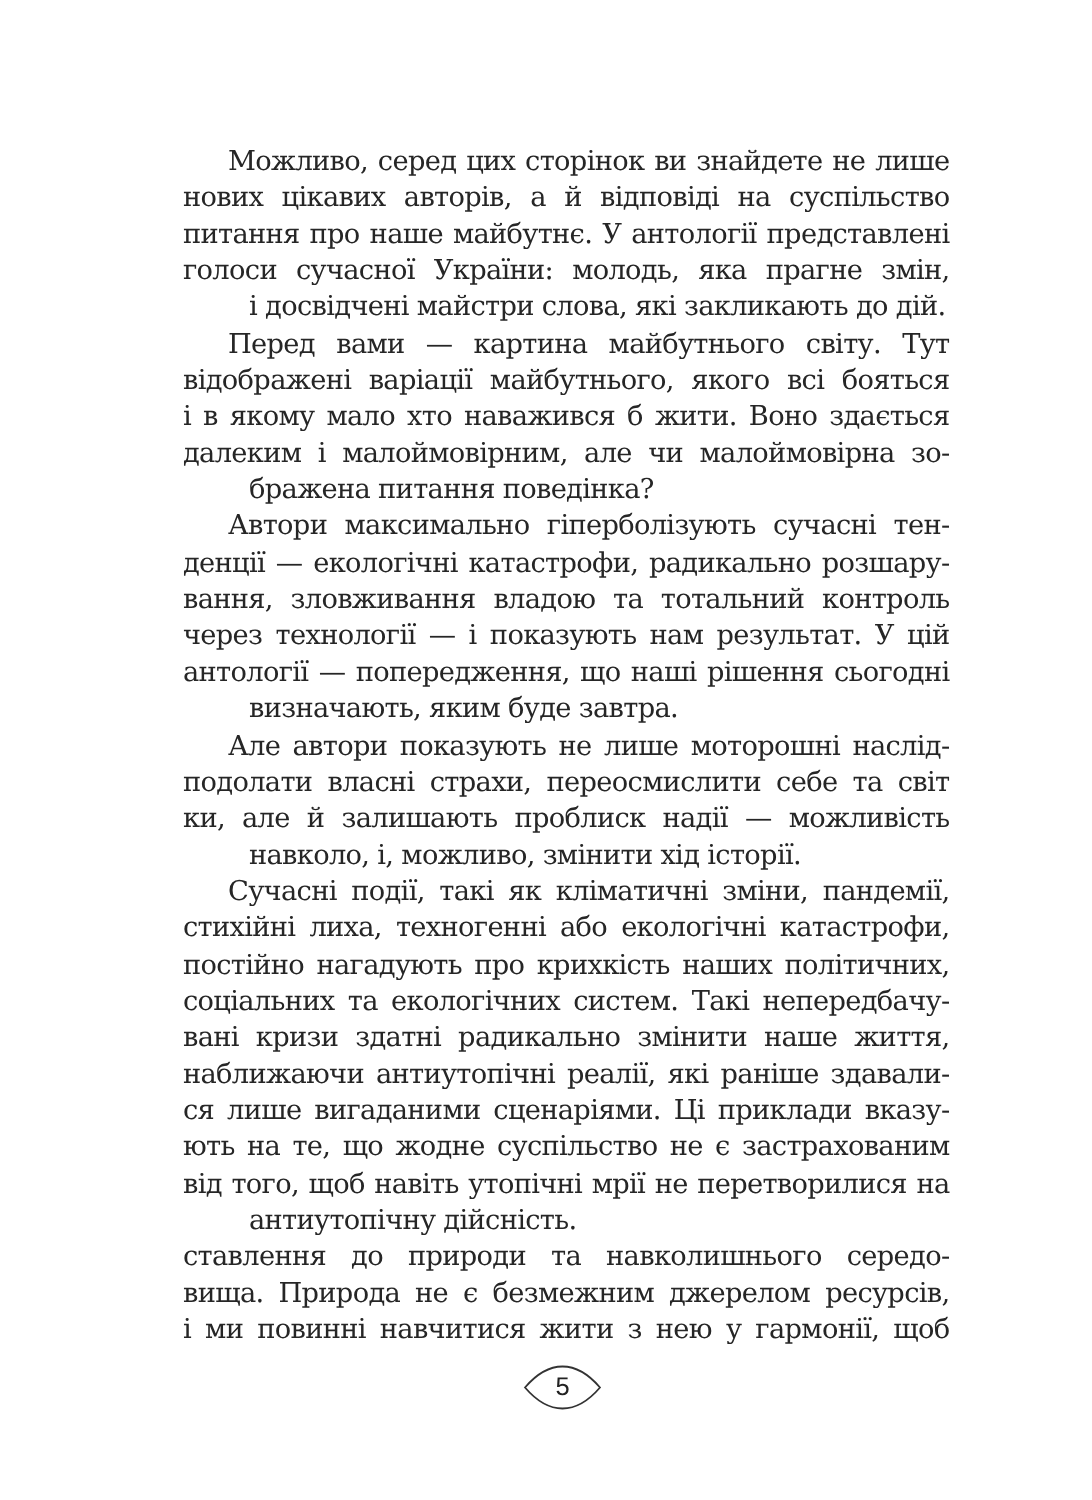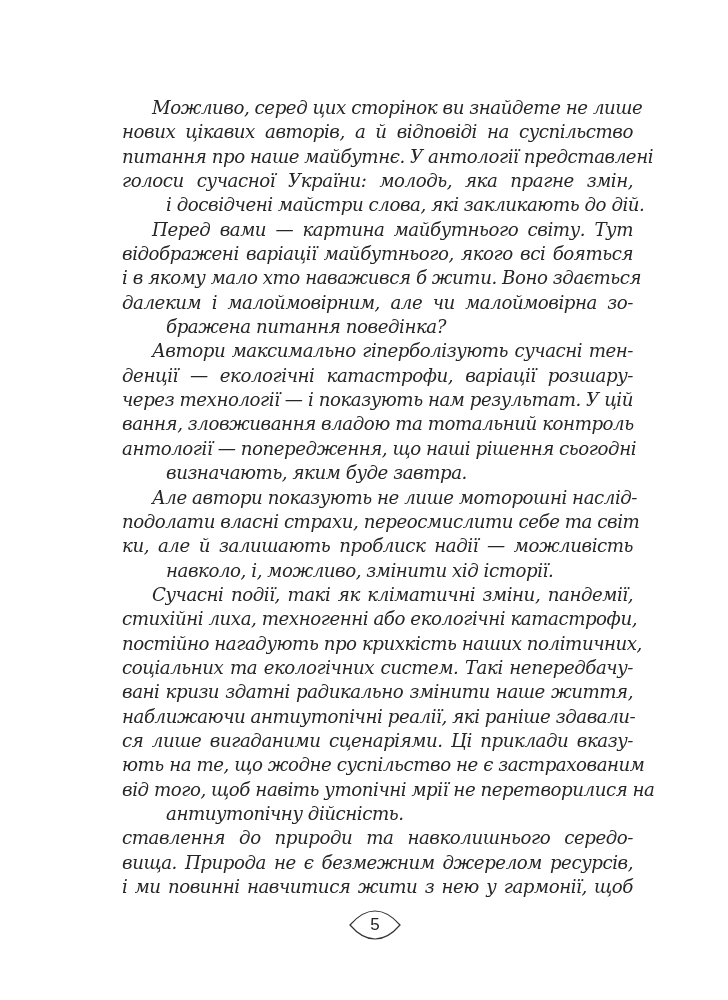--- a/index.html
+++ b/index.html
@@ -30,21 +30,20 @@
       line-height: 24.35px;
       color: #262626;
       letter-spacing: -0.45px;
     }
     .line {
       display: block;
       white-space: nowrap;
       text-align: justify;
       text-align-last: justify;
       height: 24.35px;
-      font-style: italic;
     }
     .line.indent {
       padding-left: 30px;
     }
     .line.last {
       text-align-last: left;
       margin-left: 44px;
     }
     .page-number {
       position: absolute;
@@ -83,23 +82,23 @@
       </div>
       <div>
         <span class="line indent">Перед вами — картина майбутнього світу. Тут</span>
         <span class="line">відображені варіації майбутнього, якого всі бояться</span>
         <span class="line">і в якому мало хто наважився б жити. Воно здається</span>
         <span class="line">далеким і малоймовірним, але чи малоймовірна зо-</span>
         <span class="line last">бражена питання поведінка?</span>
       </div>
       <div>
         <span class="line indent">Автори максимально гіперболізують сучасні тен-</span>
-        <span class="line">денції — екологічні катастрофи, варіації розшару-</span>
+        <span class="line">денції — екологічні катастрофи, радикально розшару-</span>
+        <span class="line">вання, зловживання владою та тотальний контроль</span>
         <span class="line">через технології — і показують нам результат. У цій</span>
-        <span class="line">вання, зловживання владою та тотальний контроль</span>
         <span class="line">антології — попередження, що наші рішення сьогодні</span>
         <span class="line last">визначають, яким буде завтра.</span>
       </div>
       <div>
         <span class="line indent">Але автори показують не лише моторошні наслід-</span>
         <span class="line">подолати власні страхи, переосмислити себе та світ</span>
         <span class="line">ки, але й залишають проблиск надії — можливість</span>
         <span class="line last">навколо, і, можливо, змінити хід історії.</span>
       </div>
       <div>

